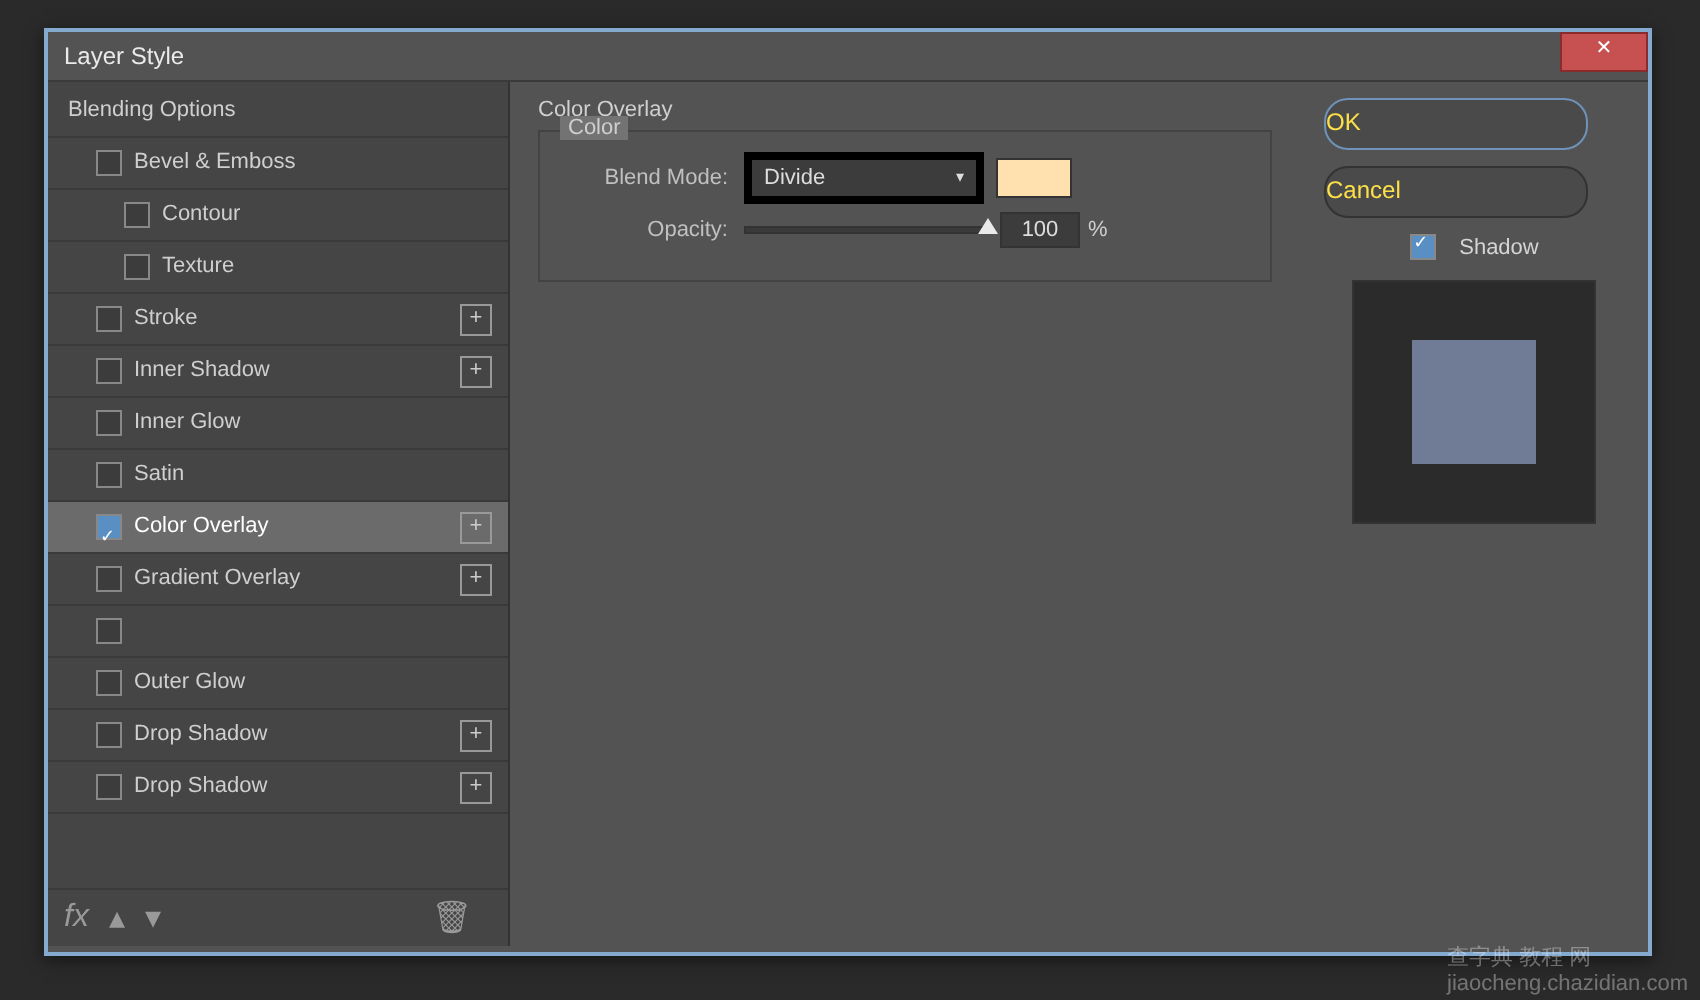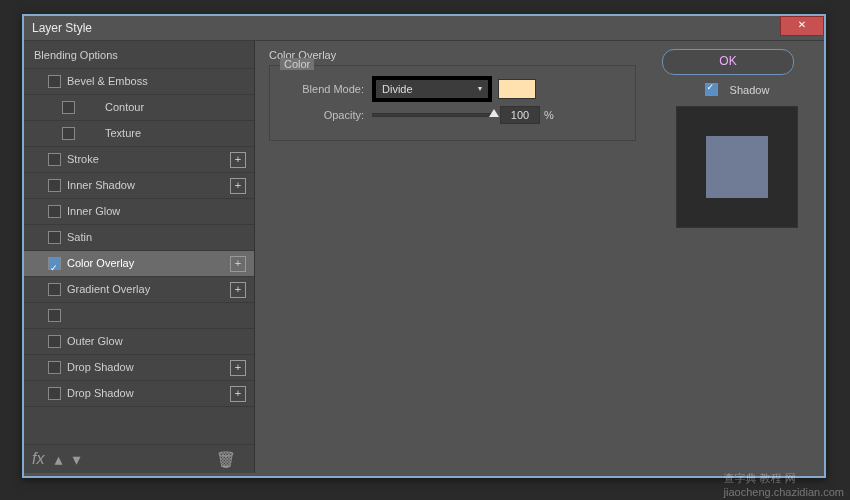--- a/index.html
+++ b/index.html
@@ -67,21 +67,21 @@
   padding-left: 10px;
   color: #cfcfcf;
   position: relative;
   display: flex;
   align-items: center;
 }
 .style-row.header {
   font-weight: normal;
 }
 .style-row.indent1 { padding-left: 24px; }
-.style-row.indent2 { padding-left: 38px; gap: 24px; }
+.style-row.indent2 { padding-left: 38px; }
 .style-row.selected {
   background: #6b6b6b;
   color: #fff;
 }
 .chk {
   width: 11px;
   height: 11px;
   border: 1px solid #888;
   background: #3c3c3c;
   display: inline-block;
@@ -208,25 +208,24 @@
 }
 .right-panel {
   width: 150px;
   padding: 8px 12px;
 }
 .side-btn {
   display: block;
   width: 130px;
   height: 24px;
   line-height: 22px;
-  text-align: center;
   background: #4a4a4a;
   border: 1px solid #333;
   border-radius: 12px;
-  color: #f0abfc;
+  color: #fde047;
   margin-bottom: 8px;
   font-size: 12px;
 }
 .side-btn.primary { border-color: #6f93b8; }
 .preview-row { text-align:center; margin: 8px 0 10px; display:flex; justify-content:center; align-items:center; gap:6px;}
 .preview-box {
   width: 120px;
   height: 120px;
   background: #2b2b2b;
   border: 1px solid #333;
@@ -348,20 +347,21 @@
             <div class="slider-thumb"></div>
           </div>
           <div class="num-input">100</div>
           <span>%</span>
         </div>
       </div>
     </div>
 
     <div class="right-panel">
       <div class="side-btn primary">OK</div>
+      <div class="side-btn">Cancel</div>
       <div class="preview-row">
         <span class="chk checked"></span>
         <span>Shadow</span>
       </div>
       <div class="preview-box">
         <div class="preview-inner"></div>
       </div>
     </div>
   </div>
 </div>

